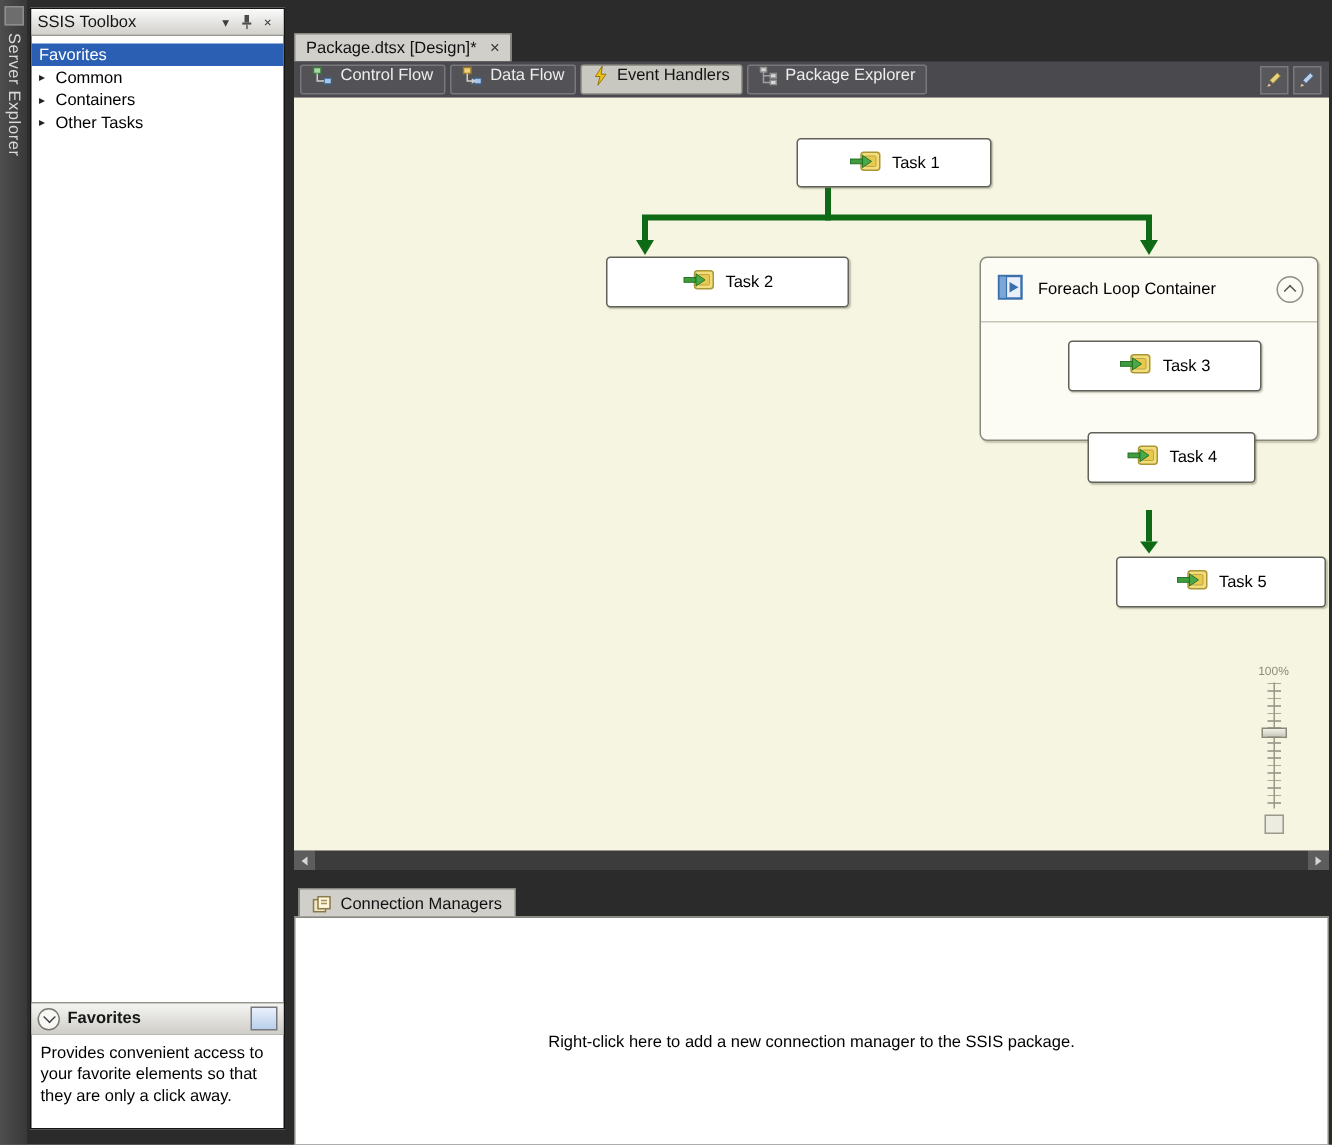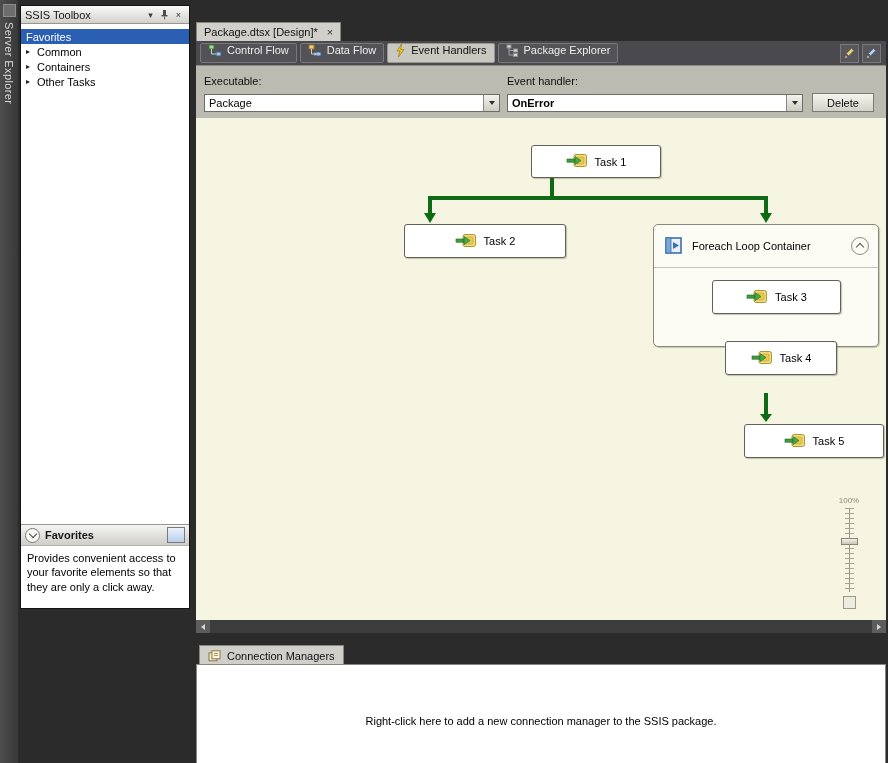--- a/index.html
+++ b/index.html
@@ -5,21 +5,21 @@
   html,body{margin:0;padding:0;}
   body{width:888px;height:763px;background:#1d1d1d;font-family:"Liberation Sans",sans-serif;}
   #root{position:relative;width:888px;height:763px;background:#2b2b2b;overflow:hidden;}
 
   
   .server-strip{position:absolute;left:0;top:0;width:18px;height:100%;background:linear-gradient(90deg,#4e4e4e,#383838);}
   .strip-icon{width:11px;height:11px;margin:4px auto 5px;background:#6d6d6d;border:1px solid #8d8d8d;}
   .strip-label{writing-mode:vertical-rl;font-size:11px;color:#d9d9d9;margin-left:3px;letter-spacing:.4px;}
 
   
-  .toolbox{position:absolute;left:20px;top:5px;width:170px;height:604px;background:#fff;border:1px solid #141414;display:flex;flex-direction:column;box-sizing:border-box;}
+  .toolbox{position:absolute;left:20px;top:5px;width:170px;height:748px;background:#fff;border:1px solid #141414;display:flex;flex-direction:column;box-sizing:border-box;}
   .toolbox-titlebar{flex:0 0 17px;background:linear-gradient(#fbfbfb,#d1d0cb);border-bottom:1px solid #98978f;display:flex;align-items:center;padding:0 4px;font-size:11px;color:#151515;}
   .toolbox-title{flex:1;}
   .tb-btn{width:13px;height:13px;display:flex;align-items:center;justify-content:center;color:#3c3c3c;font-size:9px;margin-left:1px;}
   .toolbox-items{padding-top:5px;}
   .tb-item{height:15px;display:flex;align-items:center;font-size:11px;color:#000;padding-left:5px;}
   .tb-item .expander{width:11px;font-size:8px;color:#222;}
   .tb-item.selected{background:#2b5fb4;color:#fff;}
   .toolbox-bottom{margin-top:auto;}
   .details-header{height:20px;background:linear-gradient(#f5f5f3,#cfcec8);border-top:1px solid #98978f;border-bottom:1px solid #b7b6b0;display:flex;align-items:center;gap:5px;padding:0 4px;font-size:11px;font-weight:bold;color:#161616;}
   .chevron-circle{width:13px;height:13px;border-radius:50%;border:1px solid #7a7a73;background:#f7f7f5;display:flex;align-items:center;justify-content:center;}
@@ -190,37 +190,20 @@
         </div>
         <div class="mini-btn">
           <svg width="11" height="11" viewBox="0 0 11 11">
               <rect x="4.6" y="0.6" width="3" height="7" transform="rotate(45 6.1 4.1)" fill="#bcd0ea" stroke="#3a5f8a" stroke-width="0.6"></rect>
               <polygon points="1.8,7.6 3.4,9.2 0.9,9.9" fill="#e6c79a"></polygon>
             </svg>
         </div>
       </div>
     </div>
 
-    <div class="params-row">
-      <span class="param-label" style="left:8px;top:9px;">Executable:</span>
-      <div class="combo" style="left:8px;top:28px;width:296px;">
-        <span class="combo-text">Package</span>
-        <span class="combo-arrow">
-            <span class="tri-down"></span>
-          </span>
-      </div>
-      <span class="param-label" style="left:311px;top:9px;">Event handler:</span>
-      <div class="combo" style="left:311px;top:28px;width:296px;">
-        <span class="combo-text bold">OnError</span>
-        <span class="combo-arrow">
-            <span class="tri-down"></span>
-          </span>
-      </div>
-      <div class="delete-btn" style="left:616px;top:27px;">Delete</div>
-    </div>
 
     <div class="design-wrap">
 
       <svg class="connectors" width="690" height="502" viewBox="0 0 690 502">
         <g stroke="#0e6a14" stroke-width="4" fill="none">
           <path d="M356 60 L356 80 L234 80 L234 95"></path>
           <path d="M354 80 L570 80 L570 95"></path>
           <path d="M538 196 L538 214"></path>
           <path d="M570 275 L570 296"></path>
         </g>

